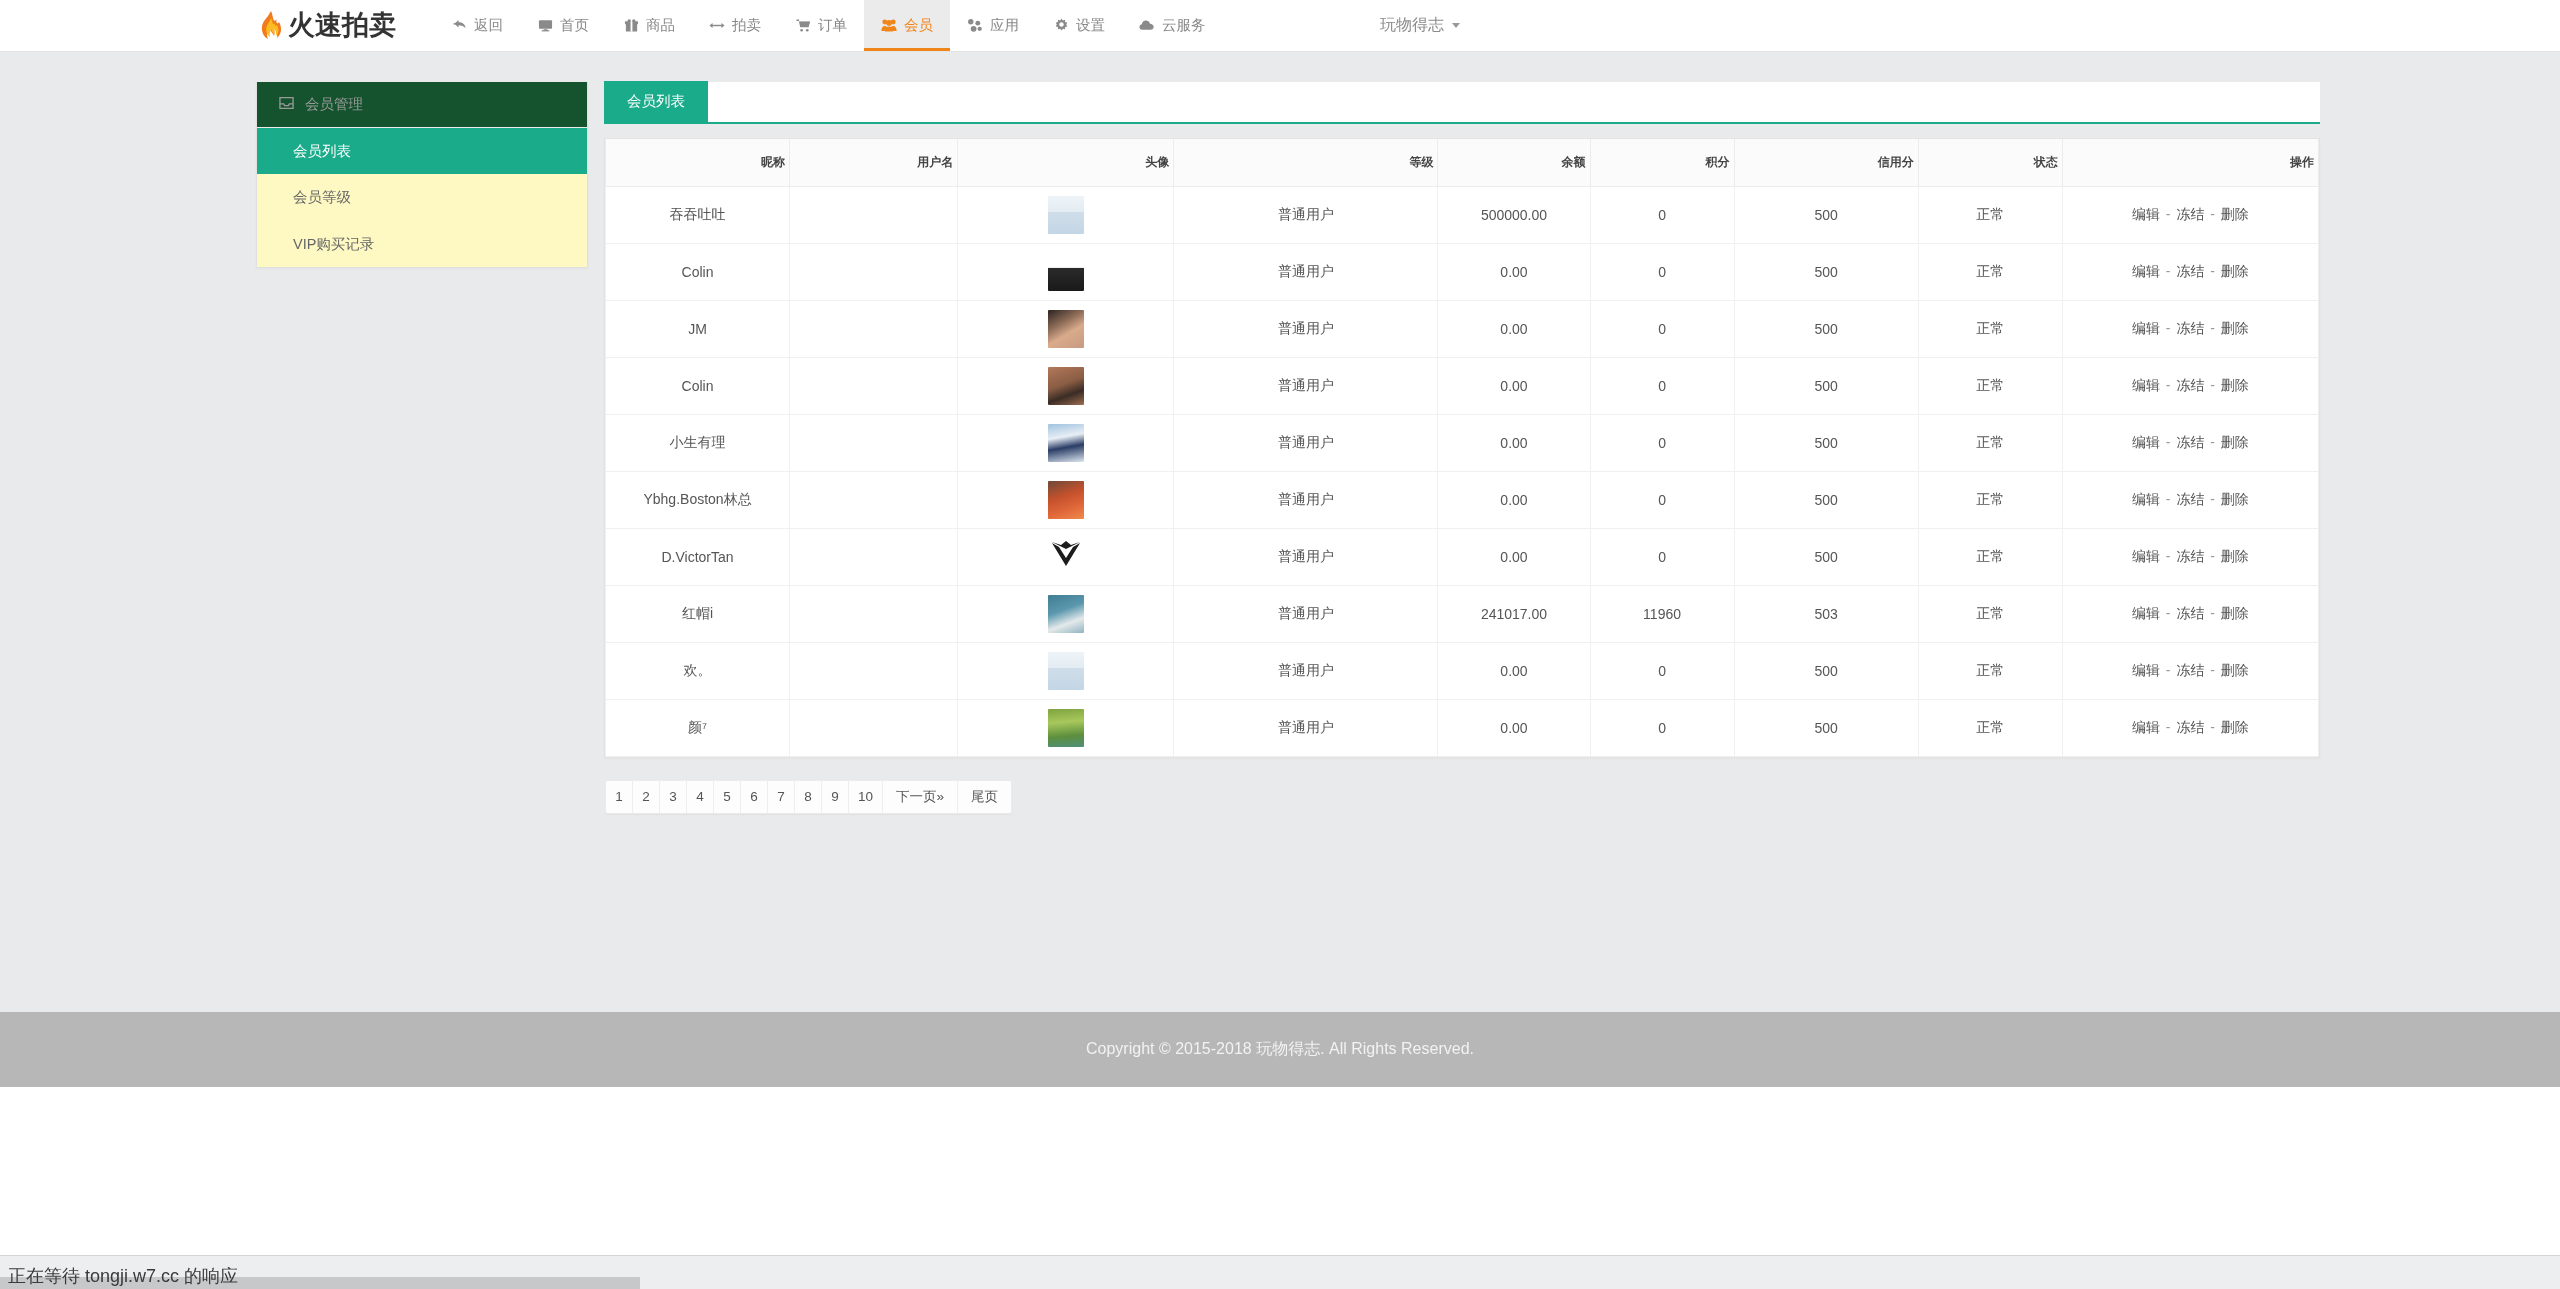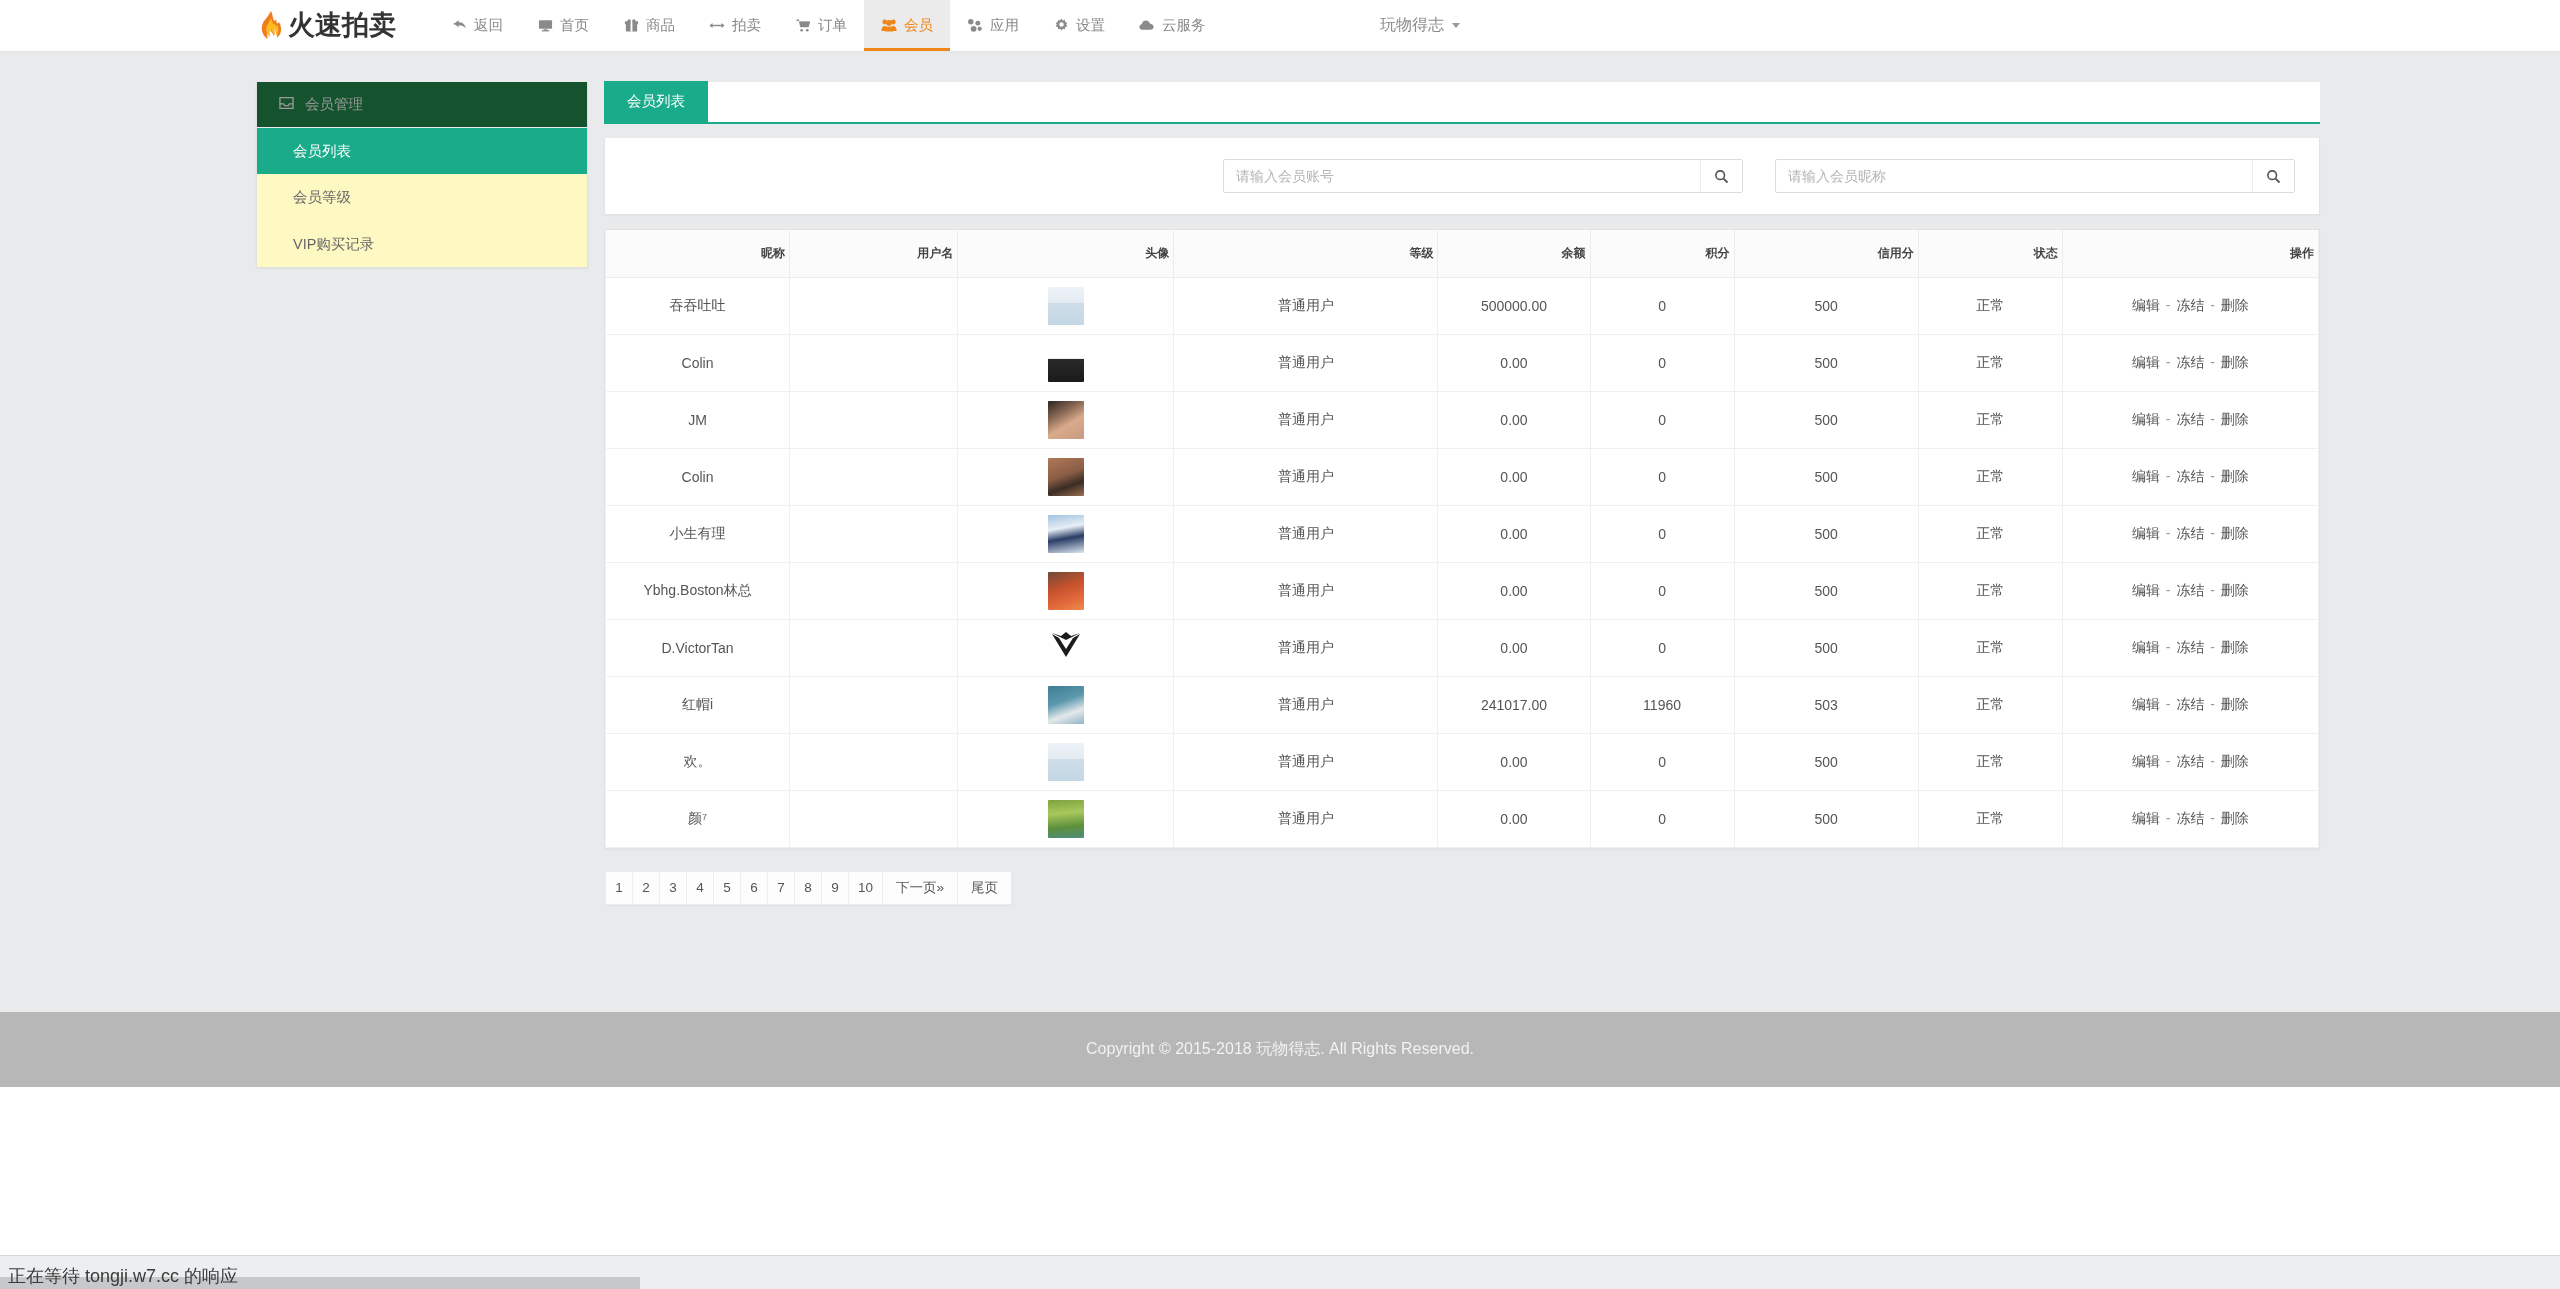--- a/index.html
+++ b/index.html
@@ -476,42 +476,20 @@
     </div>
 
     <div class="content">
 
       <div class="tabbar">
         <div class="tab">
           <span>会员列表</span>
         </div>
       </div>
 
-      <div class="panel">
-        <div class="searchbar">
-          <div class="search-group">
-            <input type="text" placeholder="请输入会员账号" style="">
-            <div class="search-btn">
-              <svg width="15" height="15" viewBox="0 0 16 16">
-                <circle cx="6.6" cy="6.6" r="4.6" fill="none" stroke="#555" stroke-width="1.7"></circle>
-                <line x1="10.2" y1="10.2" x2="14.4" y2="14.4" stroke="#555" stroke-width="1.9"></line>
-              </svg>
-            </div>
-          </div>
-          <div class="search-group">
-            <input type="text" placeholder="请输入会员昵称" style="">
-            <div class="search-btn">
-              <svg width="15" height="15" viewBox="0 0 16 16">
-                <circle cx="6.6" cy="6.6" r="4.6" fill="none" stroke="#555" stroke-width="1.7"></circle>
-                <line x1="10.2" y1="10.2" x2="14.4" y2="14.4" stroke="#555" stroke-width="1.9"></line>
-              </svg>
-            </div>
-          </div>
-        </div>
-      </div>
 
       <div class="table-wrap">
         <table class="member-table">
           <thead>
             <tr>
               <th class="c-nick">昵称</th>
               <th class="c-user">用户名</th>
               <th class="c-avatar">头像</th>
               <th class="c-level">等级</th>
               <th class="c-bal">余额</th>

